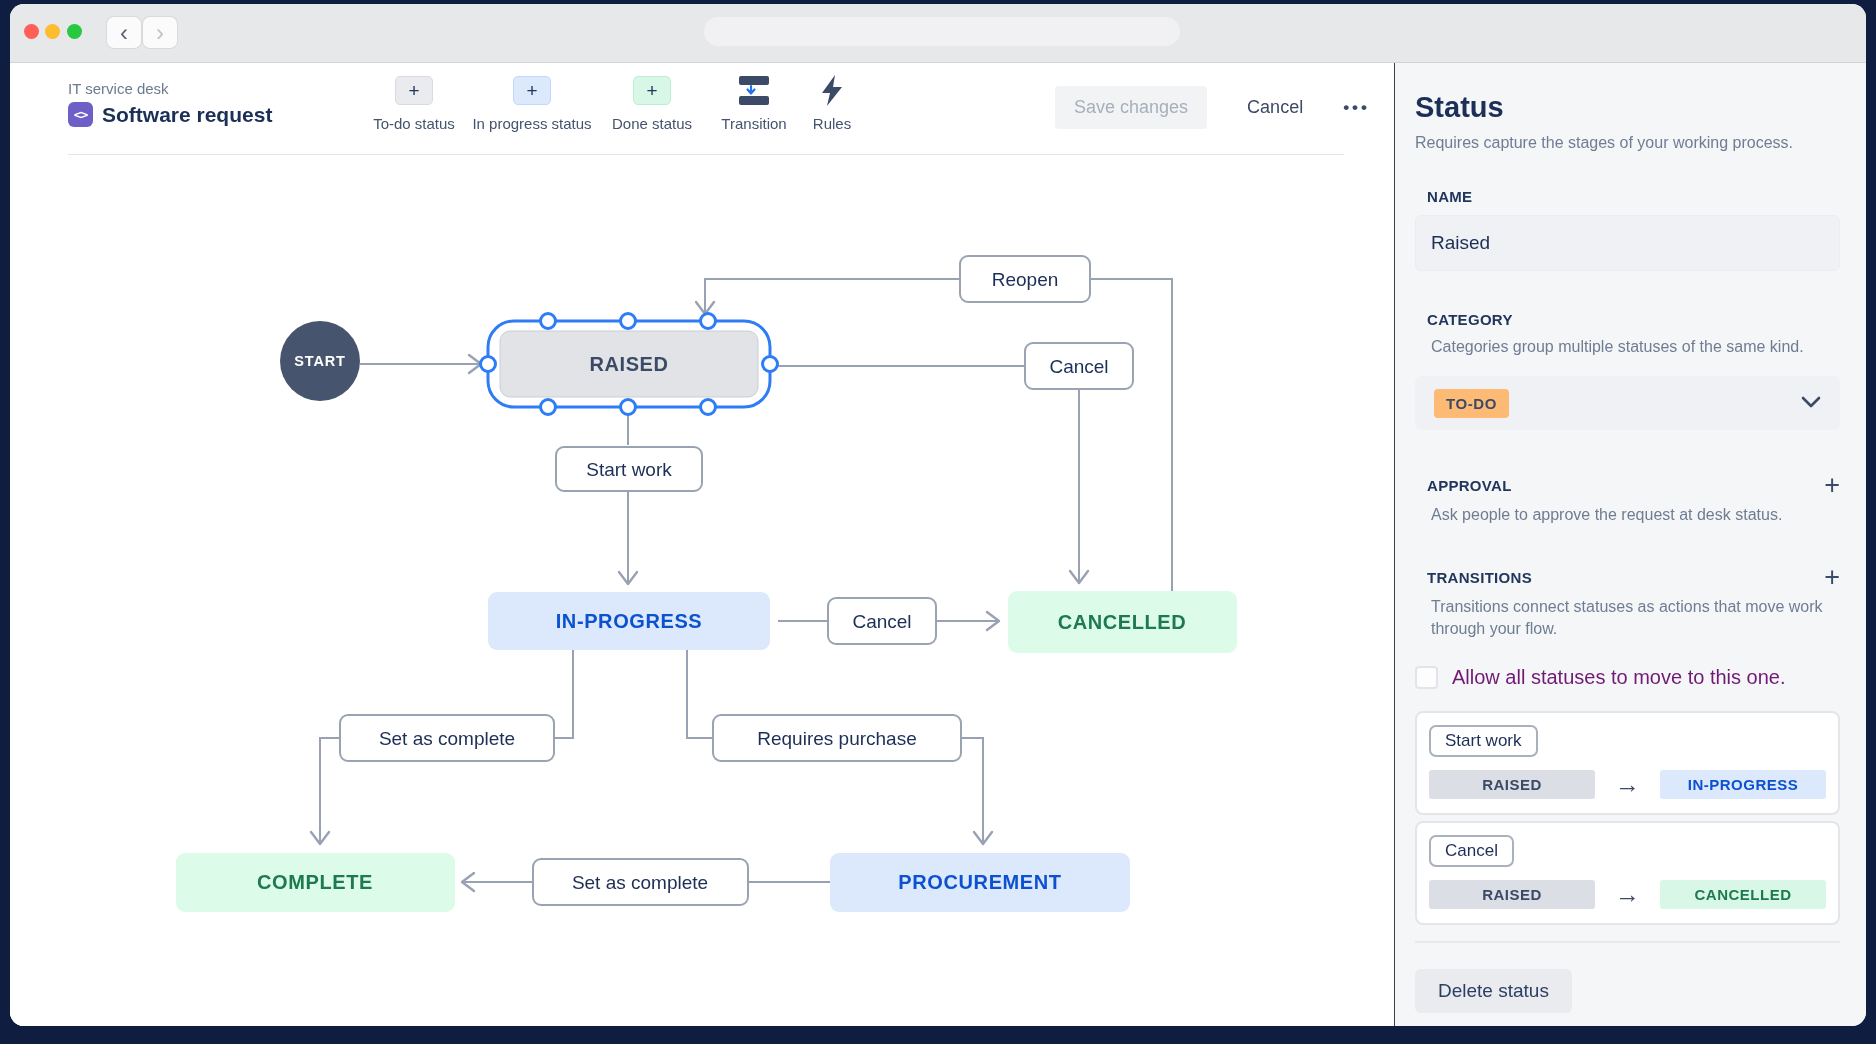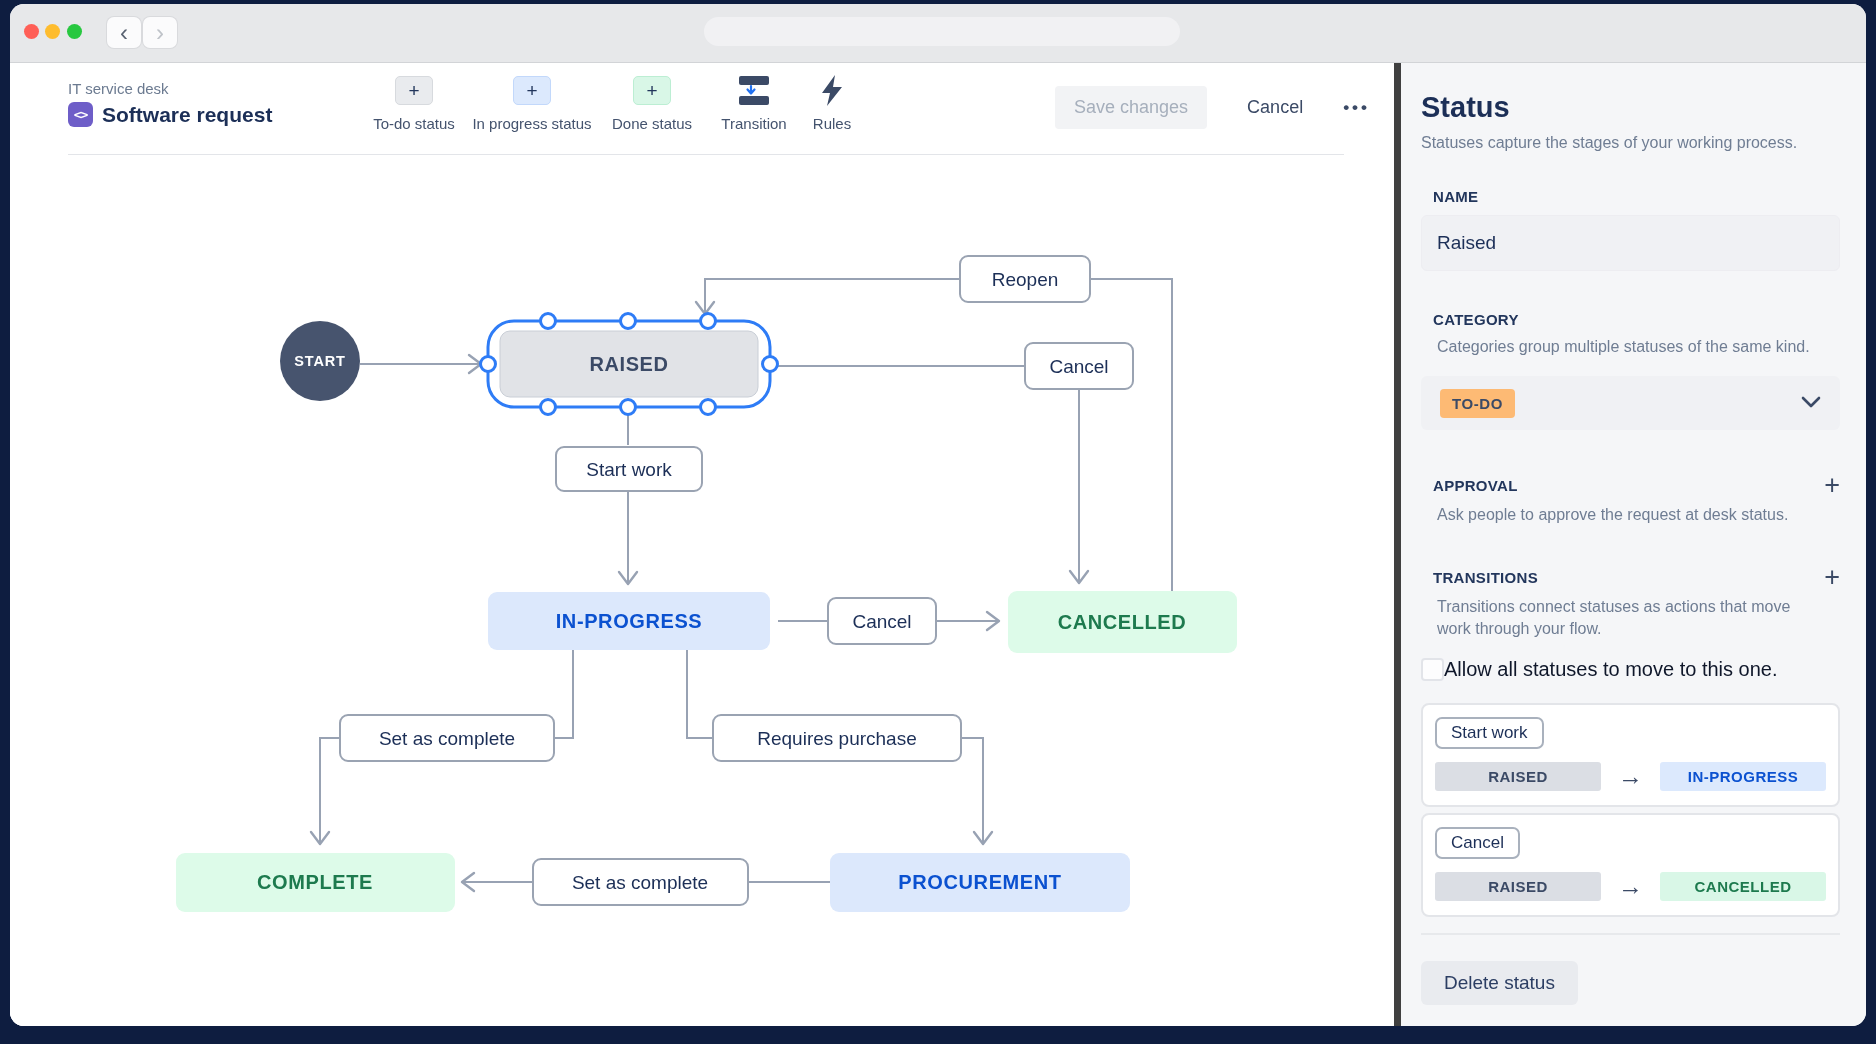--- a/index.html
+++ b/index.html
@@ -37,32 +37,32 @@
   .tb-right{position:absolute;right:24px;top:23px;display:flex;align-items:center;gap:40px;}
   .save-btn{background:#f2f3f5;color:#a6afbc;font-size:18px;border-radius:4px;padding:11px 19px;}
   .cancel-btn{font-size:18px;color:#3b4a66;}
   .more-btn{font-size:17px;color:#3b4a66;letter-spacing:3px;font-weight:bold;}
   
   .canvas{flex:1;position:relative;background:#fff;}
   .canvas svg{position:absolute;left:0;top:0;}
   .node-label{font-weight:bold;font-size:20px;letter-spacing:0.6px;}
   .edge-label{font-size:19px;fill:#1c2f57;}
   
-  .panel{flex:0 0 472px;box-sizing:border-box;background:#f5f6f8;border-left:7px solid #404040;padding:28px 26px 0 20px;overflow:hidden;}
+  .panel{flex:0 0 472px;box-sizing:border-box;background:#f5f6f8;border-left:1px solid #404040;padding:28px 26px 0 20px;overflow:hidden;}
   .panel-title{font-size:29px;font-weight:bold;color:#1c2f57;margin:0 0 10px;}
   .panel-sub{font-size:16px;color:#6f7d93;margin:0 0 36px;}
   .field-label{font-size:15px;font-weight:bold;color:#22365c;letter-spacing:0.3px;margin-left:12px;}
   .name-input{display:block;width:100%;box-sizing:border-box;height:56px;background:#f0f1f4;border:1px solid #ededf1;border-radius:6px;padding:0 15px;font-size:19px;color:#1c2f57;margin:10px 0 40px;font-family:"Liberation Sans",sans-serif;outline:none;}
   .section-desc{font-size:16px;color:#6f7d93;margin:8px 16px 0;line-height:1.38;}
   .dropdown{height:54px;background:#f0f1f4;border-radius:6px;display:flex;align-items:center;justify-content:space-between;padding:0 19px;margin:18px 0 44px;}
   .badge-todo{background:#fdba74;color:#3b4a66;font-weight:bold;font-size:15px;letter-spacing:0.6px;padding:6px 12px;border-radius:4px;}
   .section-row{display:flex;align-items:center;justify-content:space-between;}
   .plus-btn{font-size:27px;color:#3b4a66;line-height:22px;}
   .gap40{height:40px;}.gap18{height:18px;}
-  .allow-row{display:flex;align-items:center;margin:0 0 22px;font-size:20px;color:#0f172a;}
+  .allow-row{display:flex;align-items:center;gap:14px;margin:8px 0 22px;font-size:20px;color:#701a75;}
   .checkbox{width:19px;height:19px;border:2px solid #e2e4e9;border-radius:4px;background:#fdfdfe;flex:0 0 auto;}
   .tcard{background:#fff;border:2px solid #e3e5e9;border-radius:8px;padding:12px 12px 14px;margin-bottom:6px;}
   .chip{display:inline-block;border:2px solid #a9b1bd;border-radius:7px;padding:4px 14px;font-size:17px;color:#1c2f57;background:#fff;}
   .badge-row{display:flex;align-items:center;margin-top:13px;}
   .sbadge{flex:0 0 166px;text-align:center;padding:6px 0;border-radius:3px;font-size:15px;font-weight:bold;letter-spacing:0.5px;}
   .sbadge.from{background:#dbdee4;color:#3b4a66;}
   .sbadge.to-blue{background:#dce9fd;color:#0b51d0;}
   .sbadge.to-green{background:#d9f7e7;color:#1d7a4e;}
   .arrow-glyph{flex:1;text-align:center;font-size:25px;color:#3b4a66;}
   .panel-divider{border:none;border-top:2px solid #e7e9ec;margin:16px 0 26px;}
@@ -242,21 +242,21 @@
               <circle cx="538" cy="252" r="7.5"></circle>
               <circle cx="618" cy="252" r="7.5"></circle>
               <circle cx="698" cy="252" r="7.5"></circle>
             </g>
           </svg>
         </div>
       </div>
 
       <div class="panel">
         <h1 class="panel-title">Status</h1>
-        <p class="panel-sub">Statuses capture the stages of your working process.</p>
+        <p class="panel-sub">Requires capture the stages of your working process.</p>
 
         <div class="field-label">NAME</div>
         <input class="name-input" type="text" value="Raised" style="">
 
         <div class="field-label">CATEGORY</div>
         <p class="section-desc">Categories group multiple statuses of the same kind.</p>
         <div class="dropdown">
           <span class="badge-todo">TO-DO</span>
           <span>
             <svg width="20" height="12" viewBox="0 0 20 12">

